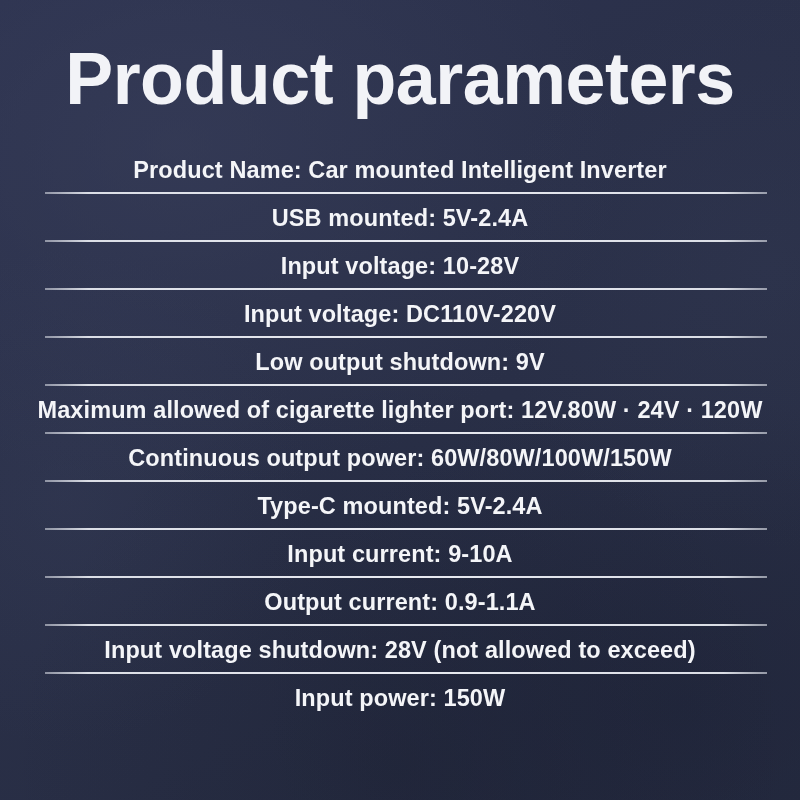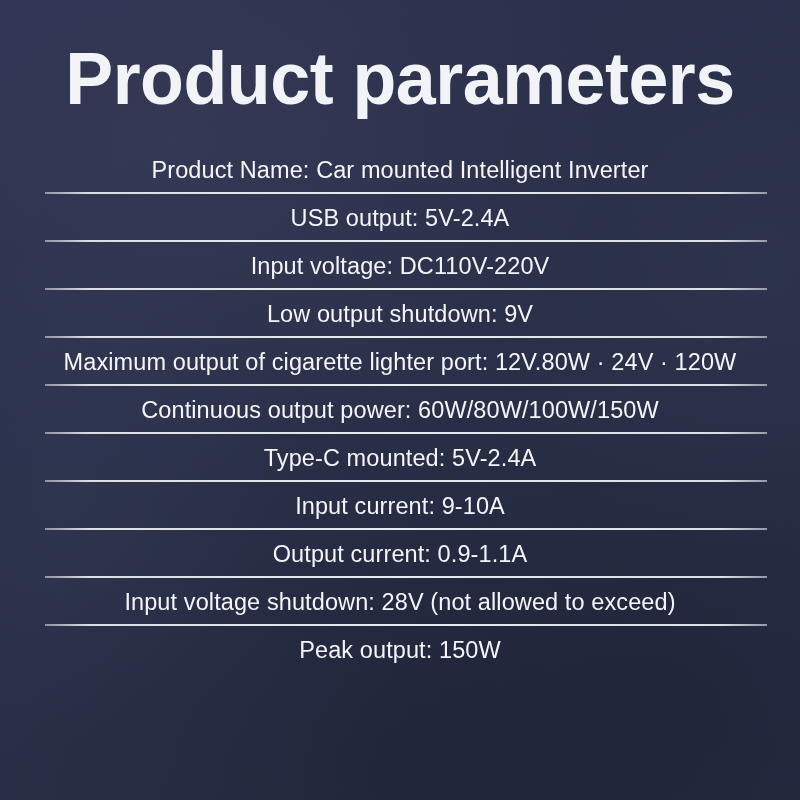--- a/index.html
+++ b/index.html
@@ -70,20 +70,21 @@
     justify-content: center;
   }
 
   .spec-row-text {
     color: #f4f5f8;
     font-size: 23.5px;
     line-height: 30px;
     letter-spacing: 0.1px;
     white-space: nowrap;
     text-align: center;
+    font-weight: bold;
   }
 
   
   .spec-row:not(:last-child)::after {
     content: "";
     position: absolute;
     left: 45px;
     right: 33px;
     bottom: 0;
     height: 2px;
@@ -106,34 +107,37 @@
 
   <div class="page-title">Product parameters</div>
 
   <div class="spec-table">
 
     <div class="spec-row">
       <span class="spec-row-text">Product Name: Car mounted Intelligent Inverter</span>
     </div>
 
     <div class="spec-row">
-      <span class="spec-row-text">USB output: 5V-2.4A</span>
+      <span class="spec-row-text">USB mounted: 5V-2.4A</span>
     </div>
 
+    <div class="spec-row">
+      <span class="spec-row-text">Input voltage: 10-28V</span>
+    </div>
 
     <div class="spec-row">
       <span class="spec-row-text">Input voltage: DC110V-220V</span>
     </div>
 
     <div class="spec-row">
       <span class="spec-row-text">Low output shutdown: 9V</span>
     </div>
 
     <div class="spec-row">
-      <span class="spec-row-text">Maximum output of cigarette lighter port: 12V.80W · 24V · 120W</span>
+      <span class="spec-row-text">Maximum allowed of cigarette lighter port: 12V.80W · 24V · 120W</span>
     </div>
 
     <div class="spec-row">
       <span class="spec-row-text">Continuous output power: 60W/80W/100W/150W</span>
     </div>
 
 
     <div class="spec-row">
       <span class="spec-row-text">Type-C mounted: 5V-2.4A</span>
     </div>
@@ -144,17 +148,17 @@
 
     <div class="spec-row">
       <span class="spec-row-text">Output current: 0.9-1.1A</span>
     </div>
 
     <div class="spec-row">
       <span class="spec-row-text">Input voltage shutdown: 28V (not allowed to exceed)</span>
     </div>
 
     <div class="spec-row">
-      <span class="spec-row-text">Peak output: 150W</span>
+      <span class="spec-row-text">Input power: 150W</span>
     </div>
 
   </div>
 </div>
 
 </body></html>

